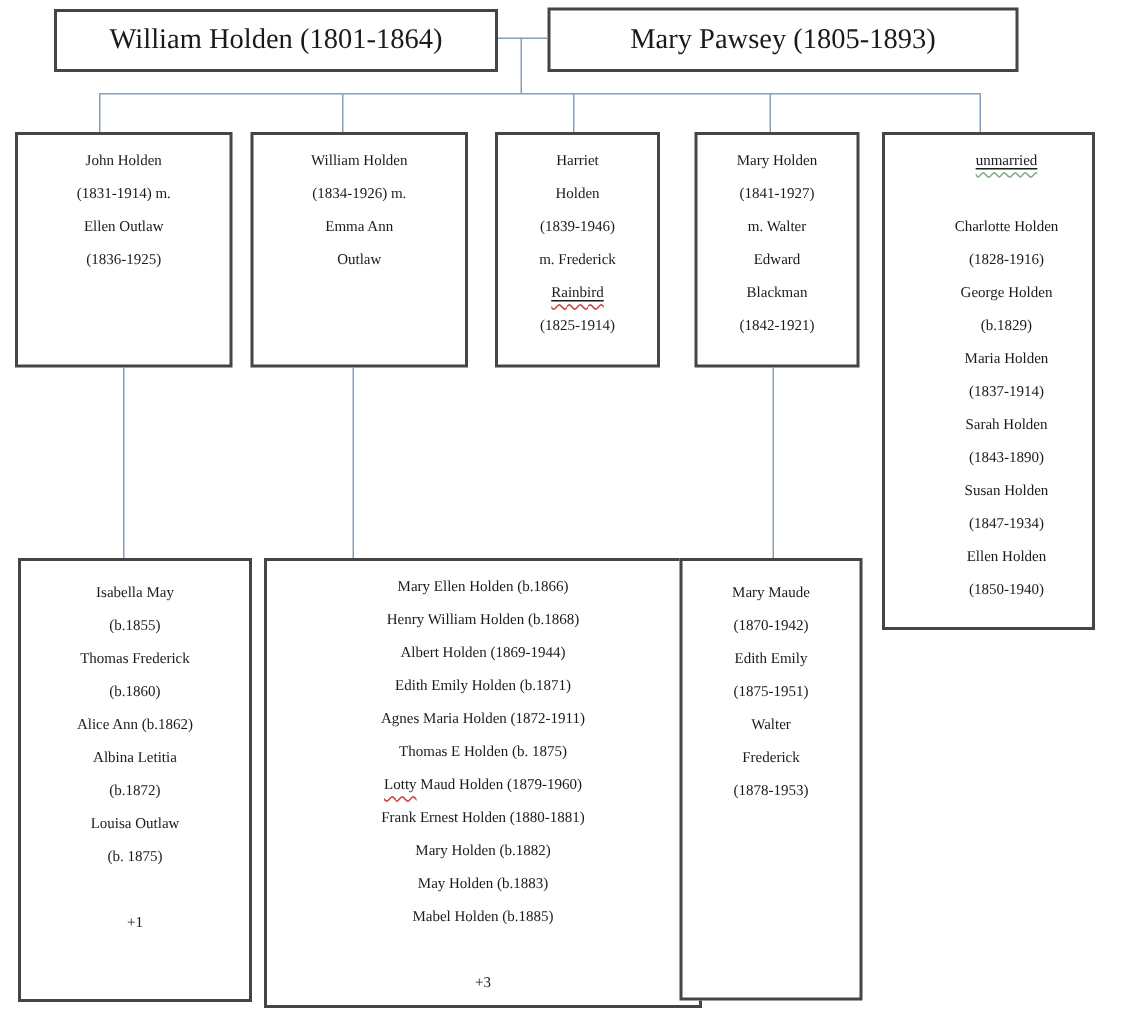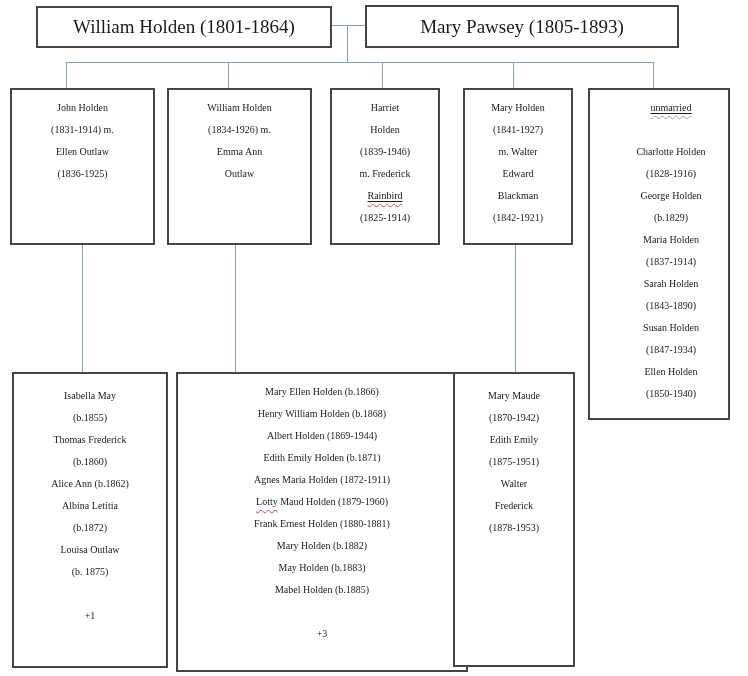--- a/index.html
+++ b/index.html
@@ -153,20 +153,21 @@
       <div class="line">(b. 1875)</div>
       <div class="line">&nbsp;</div>
       <div class="line">+1</div>
     </div>
   <div class="box gen c-william">
       <div class="line">Mary Ellen Holden (b.1866)</div>
       <div class="line">Henry William Holden (b.1868)</div>
       <div class="line">Albert Holden (1869-1944)</div>
       <div class="line">Edith Emily Holden (b.1871)</div>
       <div class="line">Agnes Maria Holden (1872-1911)</div>
+      <div class="line">Thomas E Holden (b. 1875)</div>
       <div class="line"><span class="sq-red">Lotty</span> Maud Holden (1879-1960)</div>
       <div class="line">Frank Ernest Holden (1880-1881)</div>
       <div class="line">Mary Holden (b.1882)</div>
       <div class="line">May Holden (b.1883)</div>
       <div class="line">Mabel Holden (b.1885)</div>
       <div class="line">&nbsp;</div>
       <div class="line">+3</div>
     </div>
   <div class="box gen c-mary">
       <div class="line">Mary Maude</div>

